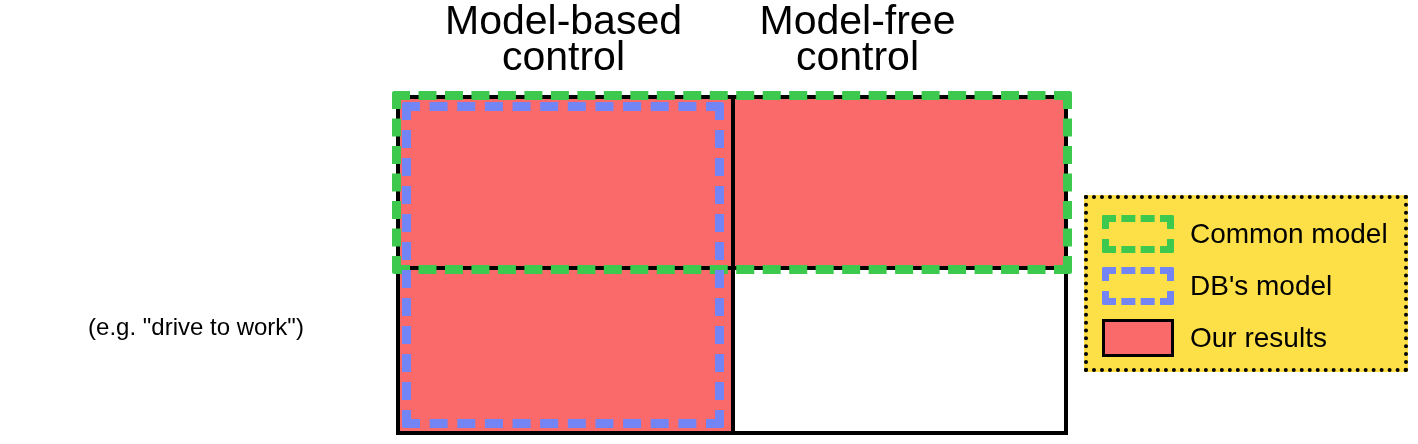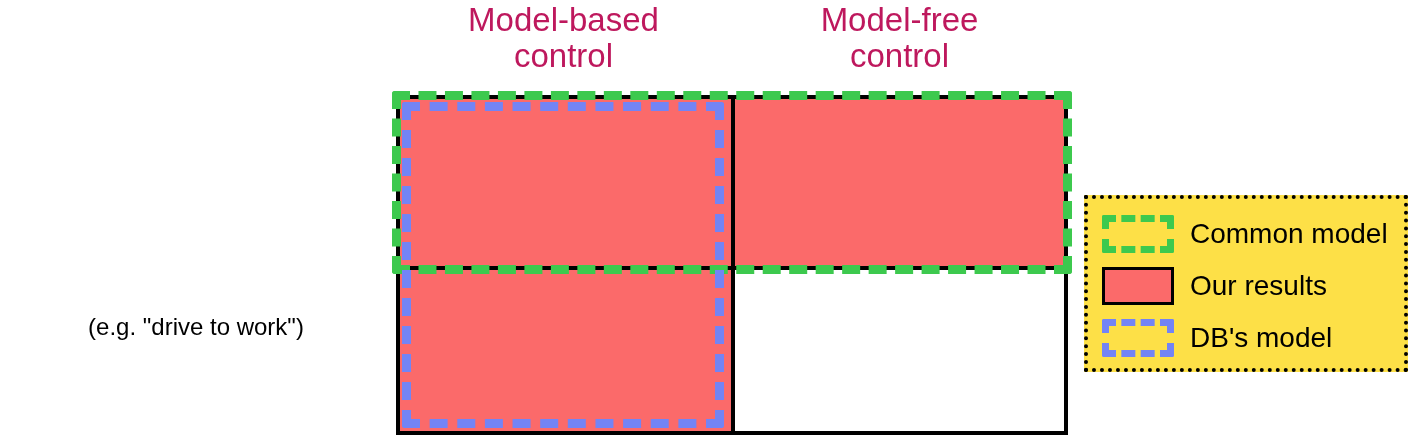--- a/index.html
+++ b/index.html
@@ -20,27 +20,27 @@
 
   .stage {
     position: absolute;
     inset: 0;
   }
 
   
   .col-header {
     position: absolute;
     text-align: center;
-    font-size: 33px;
+    font-size: 41px;
     line-height: 36px;
-    color: #be185d;
+    color: #000000;
     white-space: pre-line;
   }
   #col-header-0 { left: 396px; top: 2px;  width: 335px; }
-  #col-header-1 { left: 731px; top: 2px;  width: 337px; }
+  #col-header-1 { left: 689px; top: 2px;  width: 337px; }
 
   
   .row-header {
     position: absolute;
     text-align: center;
     width: 392px;
     left: 0;
   }
   .row-header .rh-main {
     display: block;
@@ -175,24 +175,24 @@
   </div>
 
   <div class="legend">
 
     <div class="legend-row">
       <span class="legend-swatch sw-common"></span>
       <span class="legend-label">Common model</span>
     </div>
 
     <div class="legend-row">
-      <span class="legend-swatch sw-results"></span>
-      <span class="legend-label">Our results</span>
+      <span class="legend-swatch sw-db"></span>
+      <span class="legend-label">DB's model</span>
     </div>
 
     <div class="legend-row">
-      <span class="legend-swatch sw-db"></span>
-      <span class="legend-label">DB's model</span>
+      <span class="legend-swatch sw-results"></span>
+      <span class="legend-label">Our results</span>
     </div>
 
   </div>
 
 </div>
 
 </body></html>

